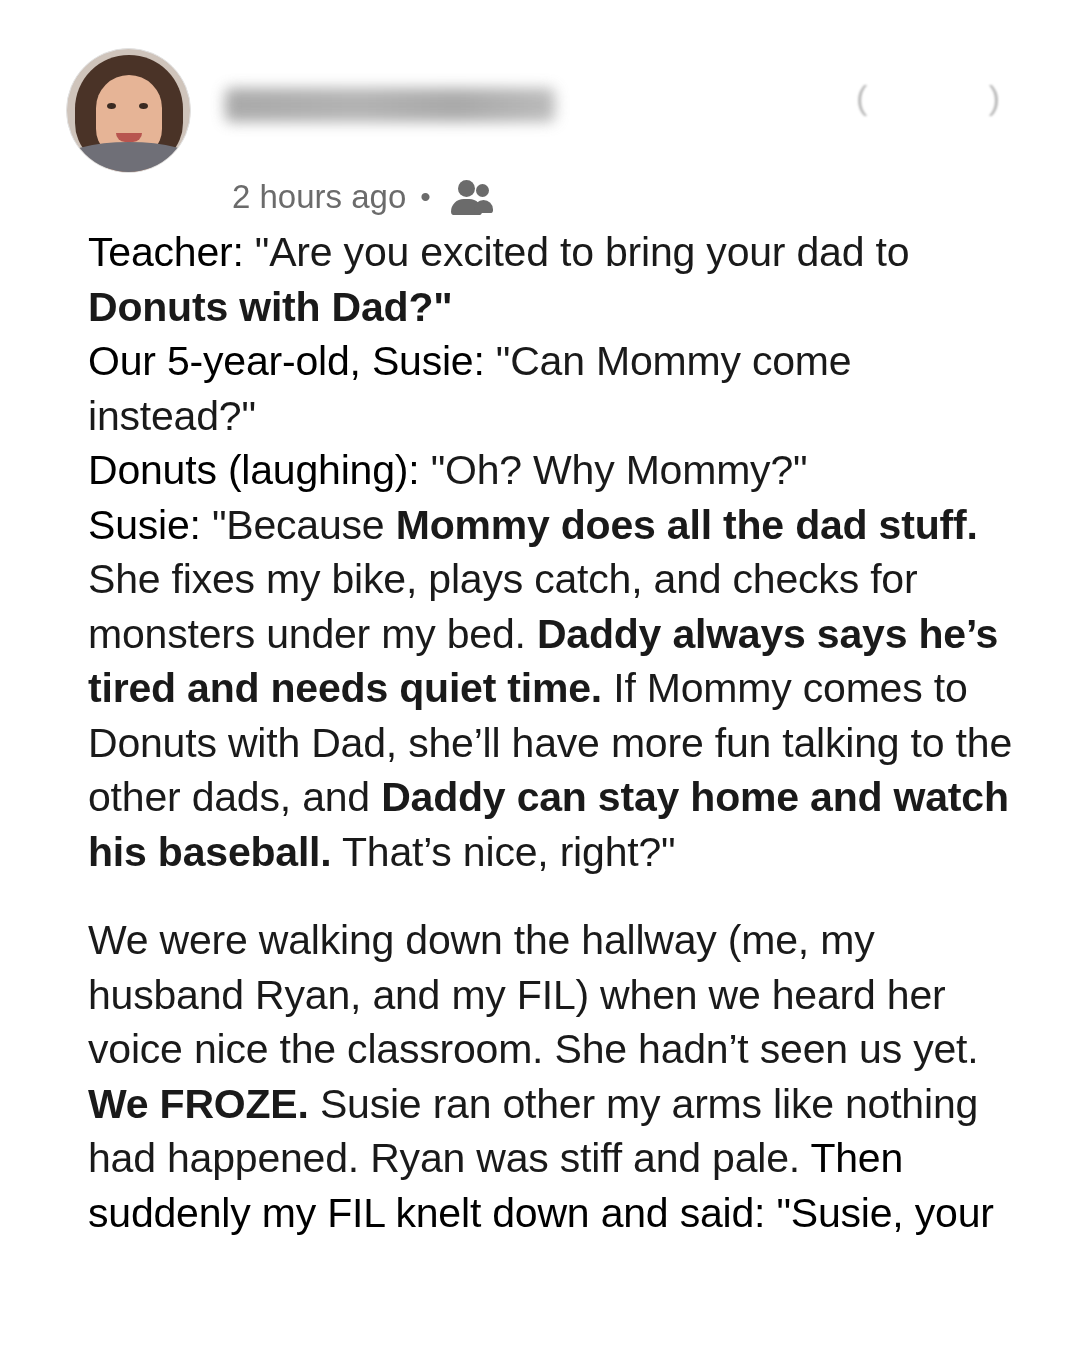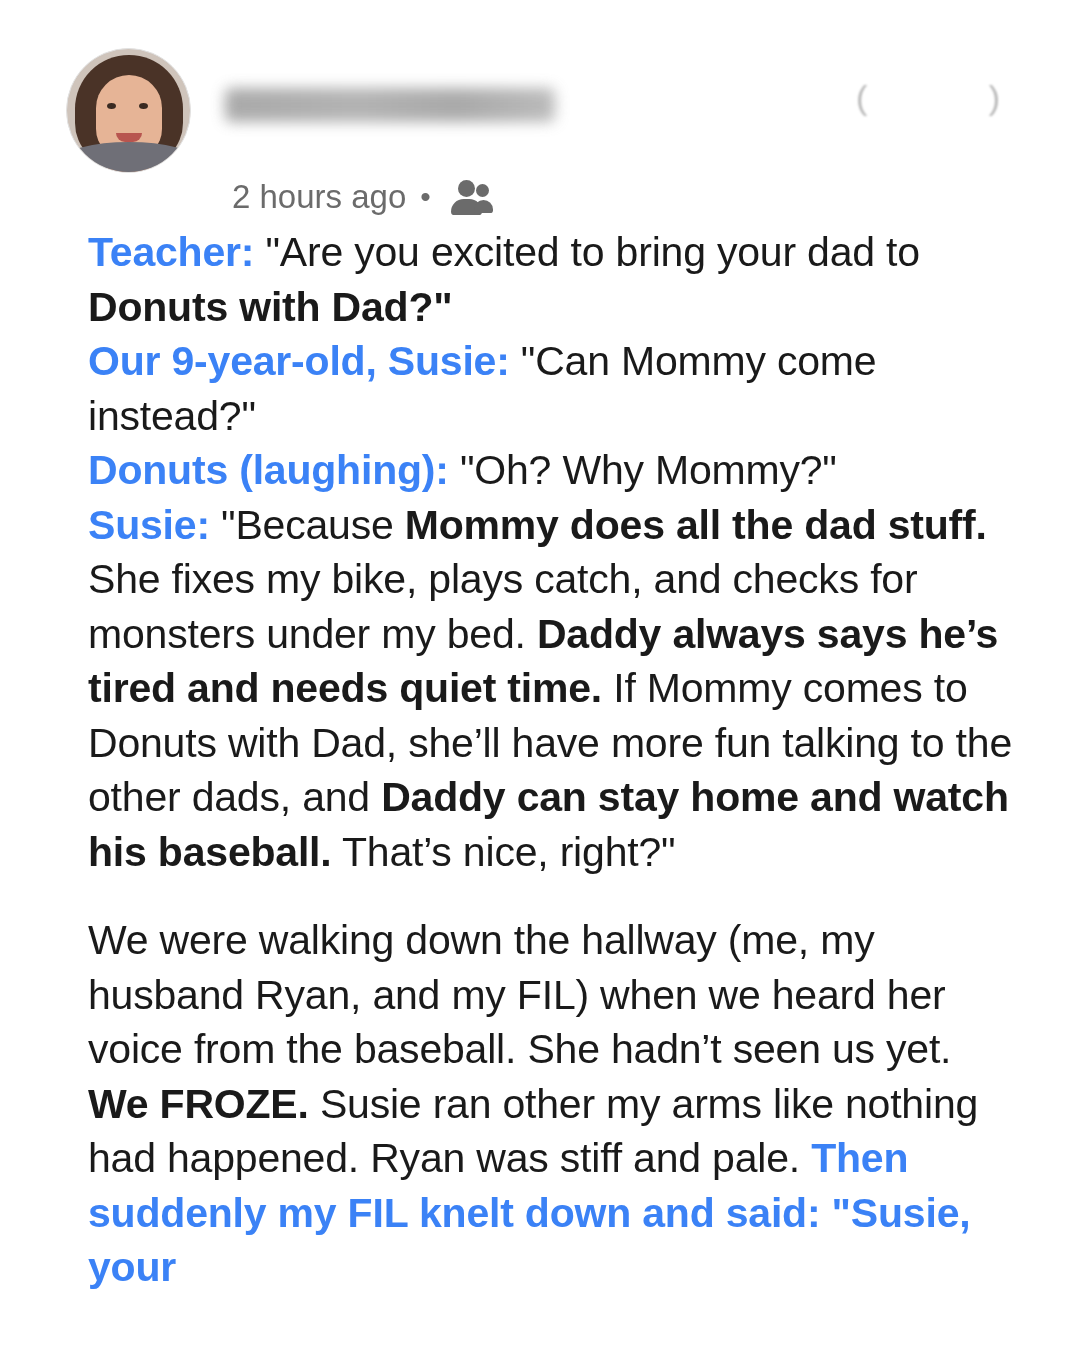--- a/index.html
+++ b/index.html
@@ -147,21 +147,21 @@
   
   .body-text {
     padding: 0 60px 0 88px;
     font-size: 41px;
     line-height: 1.33;
     color: #1a1a1a;
     letter-spacing: -0.2px;
   }
   .para { margin: 0 0 34px 0; }
   .para:last-child { margin-bottom: 0; }
-  .red { color: #3b82f6; font-weight: bold; }
+  .red { color: #000000; font-weight: normal; }
   .bold { font-weight: bold; }
 </style>
 </head>
 <body>
 
 <div class="post">
 
   <div class="header">
 
     <div class="avatar">
@@ -187,23 +187,23 @@
       </span>
     </div>
 
     <div class="top-right-marks">(  )</div>
   </div>
 
   <div class="body-text">
 
     <p class="para">
       <span class="red">Teacher:</span><span> "Are you excited to bring your dad to </span><span class="bold">Donuts with Dad?"</span><br>
-      <span class="red">Our 9-year-old, Susie:</span><span> "Can Mommy come instead?"</span><br>
+      <span class="red">Our 5-year-old, Susie:</span><span> "Can Mommy come instead?"</span><br>
       <span class="red">Donuts (laughing):</span><span> "Oh? Why Mommy?"</span><br>
       <span class="red">Susie:</span><span> "Because </span><span class="bold">Mommy does all the dad stuff.</span><span> She fixes my bike, plays catch, and checks for monsters under my bed. </span><span class="bold">Daddy always says he’s tired and needs quiet time.</span><span> If Mommy comes to Donuts with Dad, she’ll have more fun talking to the other dads, and </span><span class="bold">Daddy can stay home and watch his baseball.</span><span> That’s nice, right?"</span>
     </p>
 
     <p class="para">
-      <span>We were walking down the hallway (me, my husband Ryan, and my FIL) when we heard her voice from the baseball. She hadn’t seen us yet. </span><span class="bold">We FROZE.</span><span> Susie ran other my arms like nothing had happened. Ryan was stiff and pale. </span><span class="red">Then suddenly my FIL knelt down and said: "Susie, your</span>
+      <span>We were walking down the hallway (me, my husband Ryan, and my FIL) when we heard her voice nice the classroom. She hadn’t seen us yet. </span><span class="bold">We FROZE.</span><span> Susie ran other my arms like nothing had happened. Ryan was stiff and pale. </span><span class="red">Then suddenly my FIL knelt down and said: "Susie, your</span>
     </p>
 
   </div>
 </div>
 
 </body></html>

